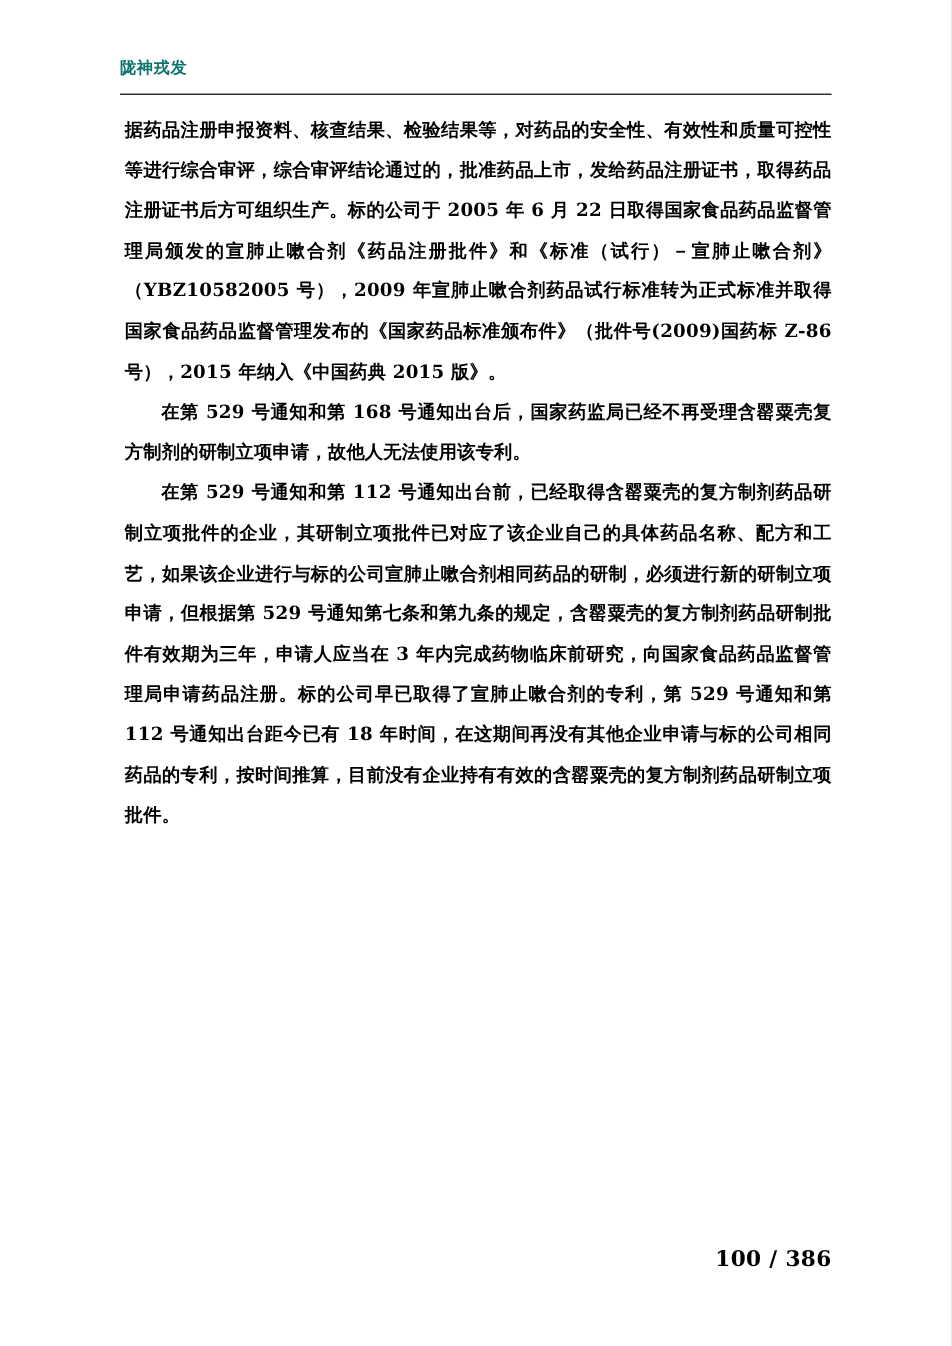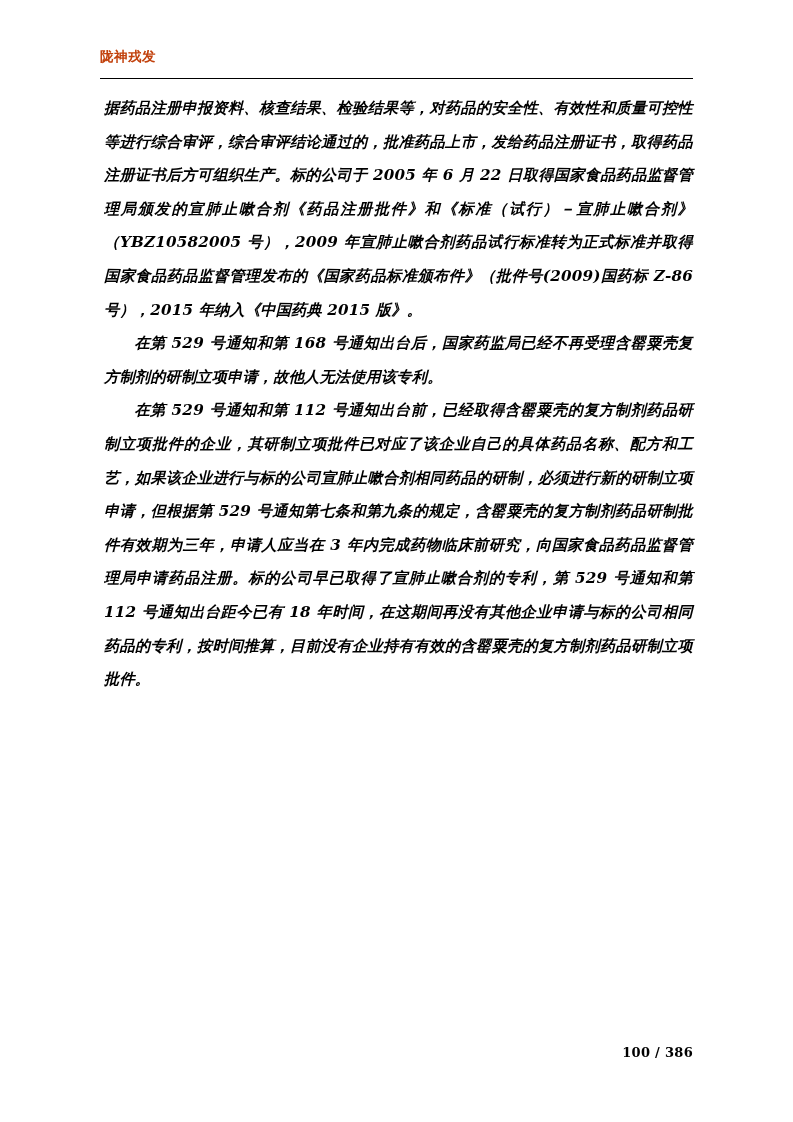--- a/index.html
+++ b/index.html
@@ -23,21 +23,21 @@
     left: 100px;
     right: 100px;
     top: 48px;
     display: flex;
     justify-content: space-between;
     align-items: flex-end;
     font-family: "DejaVu Serif", "Liberation Serif", serif;
     font-weight: bold;
     font-size: 13.5px;
     letter-spacing: 0.5px;
-    color: #c2410c;
+    color: #0f766e;
   }
   .header-left {
     white-space: nowrap;
   }
   .header-right {
     white-space: nowrap;
     font-size: 13.5px;
   }
   .header-rule {
     position: absolute;
@@ -45,21 +45,20 @@
     right: 100px;
     top: 78px;
     border-bottom: 1px solid #000000;
     height: 0;
   }
   .content {
     position: absolute;
     left: 104px;
     right: 100px;
     top: 92px;
-    font-style: italic;
   }
   .para {
     font-size: 15.2px;
     line-height: 33.6px;
     text-align: justify;
     text-justify: inter-ideograph;
     font-weight: bold;
     letter-spacing: 0.2px;
     margin: 0 0 0 0;
     font-family: "DejaVu Serif", "Liberation Serif", serif;
@@ -67,21 +66,21 @@
   .para + .para {
     margin-top: 0px;
   }
   .indent {
     text-indent: 2em;
   }
   .footer {
     position: absolute;
     right: 100px;
     bottom: 62px;
-    font-size: 13px;
+    font-size: 18px;
     font-weight: bold;
     font-family: "DejaVu Serif", "Liberation Serif", serif;
     letter-spacing: 0.3px;
   }
 </style>
 </head>
 <body>
 
 <div class="page">
 

